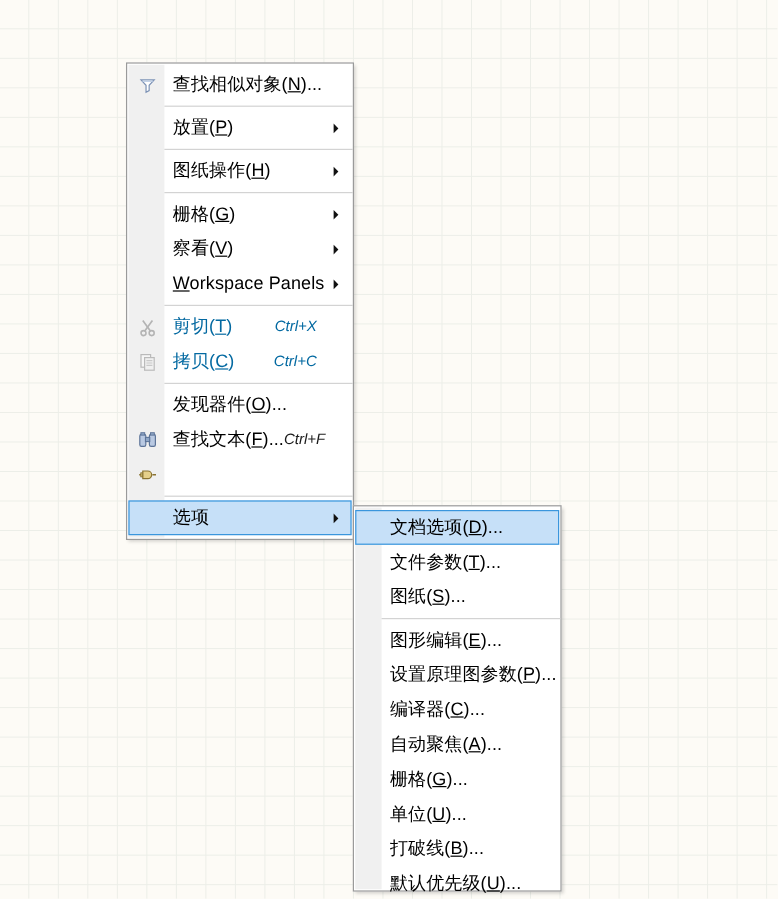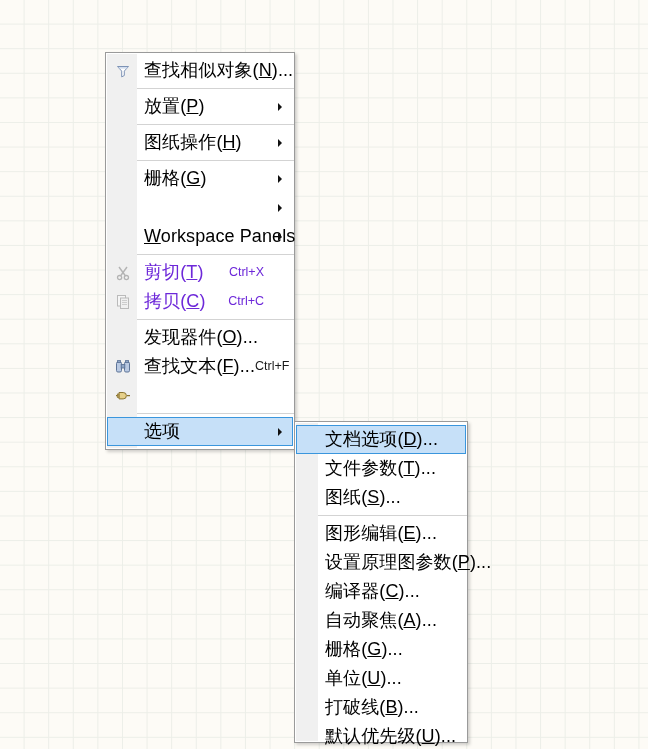--- a/index.html
+++ b/index.html
@@ -70,31 +70,32 @@
     width: 30px;
     min-width: 30px;
     height: 29px;
     display: flex;
     align-items: center;
     justify-content: center;
   }
   .menu-item .label {
     padding-left: 6px;
     flex: 1 1 auto;
-    font-size: 18px;
+    font-size: 15px;
     letter-spacing: 0.1px;
   }
   .menu-item .shortcut {
     padding-right: 28px;
     font-size: 12.5px;
     color: #1a1a1a;
+    font-style: italic;
   }
   .menu-item.disabled .label,
   .menu-item.disabled .shortcut {
-    color: #6d28d9;
+    color: #0369a1;
   }
   .menu-item .arrow {
     position: absolute;
     right: 10px;
     top: 50%;
     transform: translateY(-50%);
     width: 0;
     height: 0;
     border-left: 4.5px solid #111;
     border-top: 4px solid transparent;
@@ -172,20 +173,21 @@
         <div class="arrow"></div>
       </div>
       <div class="separator"></div>
       <div class="menu-item">
         <div class="icon-cell"></div>
         <div class="label">栅格(<span class="acc">G</span>)</div>
         <div class="arrow"></div>
       </div>
       <div class="menu-item">
         <div class="icon-cell"></div>
+        <div class="label">察看(<span class="acc">V</span>)</div>
         <div class="arrow"></div>
       </div>
       <div class="menu-item">
         <div class="icon-cell"></div>
         <div class="label"><span class="acc">W</span>orkspace Panels</div>
         <div class="arrow"></div>
       </div>
       <div class="separator"></div>
       <div class="menu-item disabled">
         <div class="icon-cell">

